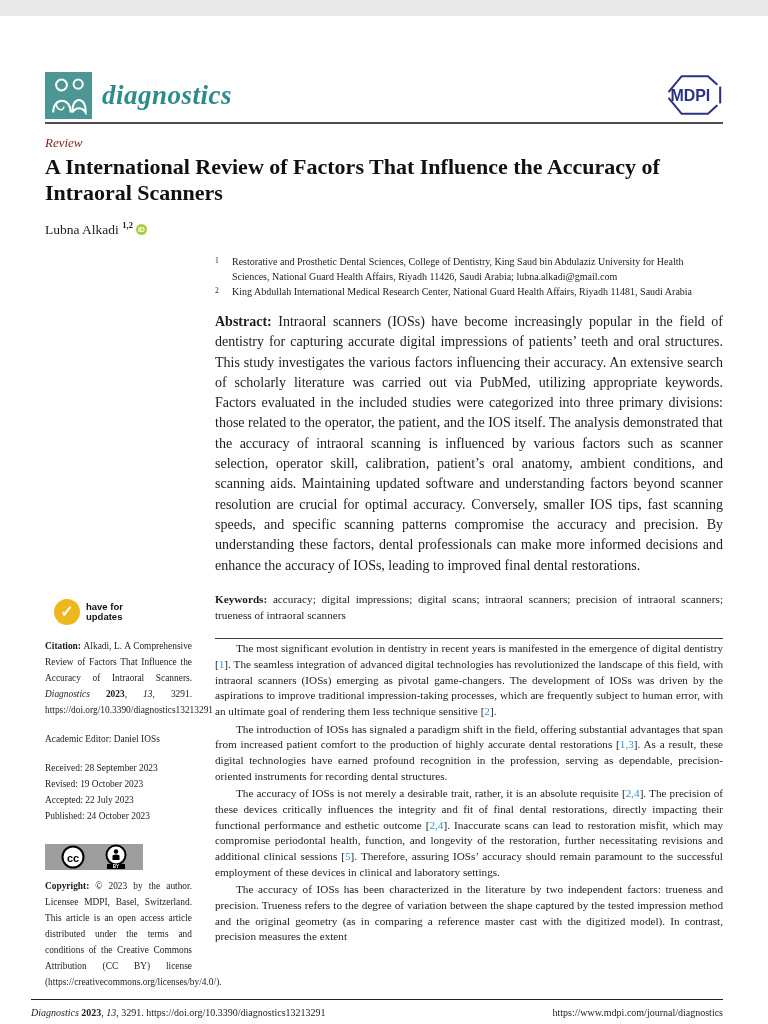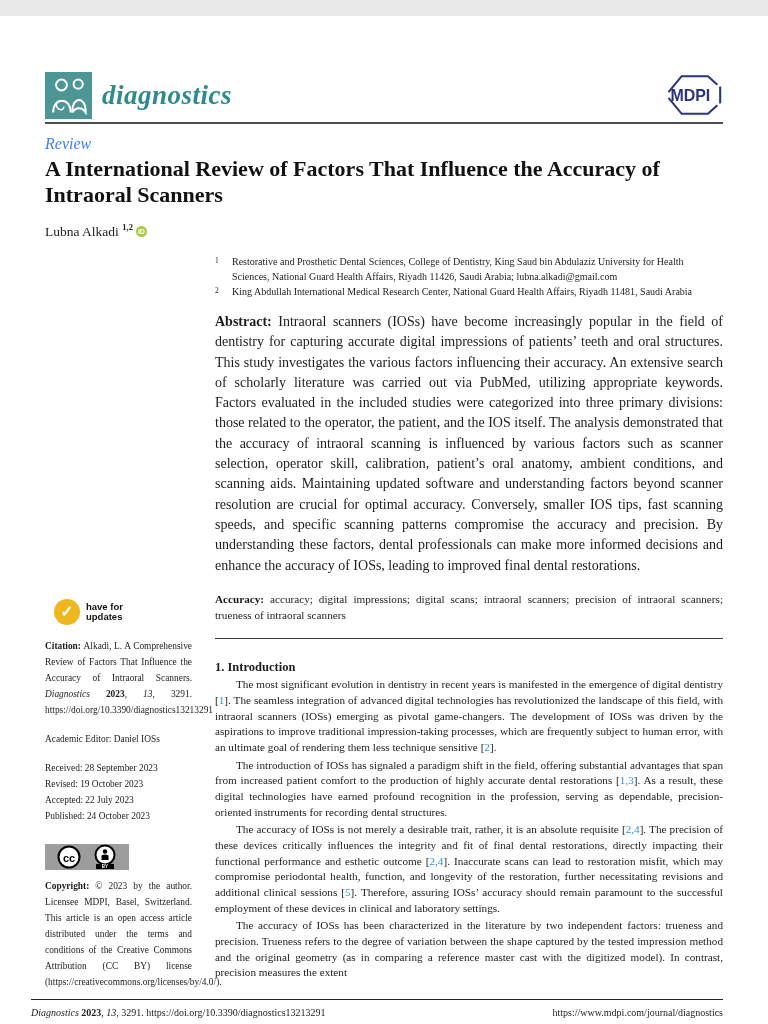--- a/index.html
+++ b/index.html
@@ -14,21 +14,21 @@
     display:flex; justify-content:space-between; align-items:center; }
   .brand { display:flex; align-items:center; gap:10px; }
   .logo-box { width:47px; height:47px; background:#4c9795; display:flex;
     align-items:center; justify-content:center; }
   .journal-name { font-style:italic; font-weight:bold; font-size:27px; color:#2f8a8b; letter-spacing:0.5px; }
   .mdpi-logo { width:62px; height:48px; }
   .header-rule { position:absolute; left:45px; right:45px; top:106px; border-top:2.5px solid #4d4d4d; }
 
   
   .article-head { position:absolute; left:45px; right:45px; top:119px; }
-  .review-label { font-style:italic; font-size:16px; color:#3b82f6; }
+  .review-label { font-style:italic; font-size:13px; color:#7f1d1d; }
   .title { font-size:22px; font-weight:bold; line-height:1.2; margin-top:3px; color:#111; max-width:640px; }
   .author-line { margin-top:13px; font-size:13.5px; }
   .author-name { font-weight:normal; }
   .author-sup { font-size:8.5px; vertical-align:super; font-weight:bold; }
   .orcid { display:inline-block; width:11px; height:11px; background:#a6ce39; border-radius:50%;
     color:#fff; font-size:7px; line-height:11px; text-align:center;
     font-family:"Liberation Sans",sans-serif; font-weight:bold; margin-left:3px; vertical-align:1px; }
 
   
   .columns { position:absolute; left:45px; right:45px; top:238px; display:flex; gap:23px; }
@@ -38,21 +38,21 @@
   
   .check-updates { display:flex; align-items:center; gap:6px; margin-left:9px; cursor:pointer; }
   .cu-circle { width:26px; height:26px; border-radius:50%; background:#efb71e; color:#fff;
     display:flex; align-items:center; justify-content:center; font-size:16px; font-weight:bold;
     font-family:"Liberation Sans",sans-serif; }
   .cu-text { font-family:"Liberation Sans",sans-serif; font-weight:bold; font-size:9.5px;
     line-height:1.1; color:#111; }
   .citation-block { margin-top:14px; text-align:justify; }
   .editor-line { margin-top:13px; }
   .dates-block { margin-top:13px; }
-  .cc-badge { margin-top:19px; width:84px; height:26px; background:#9d9d9d;
+  .cc-badge { margin-top:19px; width:98px; height:26px; background:#9d9d9d;
     display:flex; align-items:flex-start; justify-content:space-around; padding:0 6px; }
   .copyright-block { margin-top:9px; text-align:justify; }
 
   .seg-b { font-weight:bold; }
   .seg-i { font-style:italic; }
   .seg-cite { color:#2f97d0; }
 
   
   .affiliations { font-size:10px; line-height:1.5; }
   .affil-row { display:flex; }
@@ -158,25 +158,24 @@
           <span class="affil-text">Restorative and Prosthetic Dental Sciences, College of Dentistry, King Saud bin Abdulaziz University for Health Sciences, National Guard Health Affairs, Riyadh 11426, Saudi Arabia; lubna.alkadi@gmail.com</span>
         </div>
         <div class="affil-row">
           <span class="affil-sup">2</span>
           <span class="affil-text">King Abdullah International Medical Research Center, National Guard Health Affairs, Riyadh 11481, Saudi Arabia</span>
         </div>
       </div>
 
       <p class="abstract-block"><span class="seg-b">Abstract:</span><span> Intraoral scanners (IOSs) have become increasingly popular in the field of dentistry for capturing accurate digital impressions of patients’ teeth and oral structures. This study investigates the various factors influencing their accuracy. An extensive search of scholarly literature was carried out via PubMed, utilizing appropriate keywords. Factors evaluated in the included studies were categorized into three primary divisions: those related to the operator, the patient, and the IOS itself. The analysis demonstrated that the accuracy of intraoral scanning is influenced by various factors such as scanner selection, operator skill, calibration, patient’s oral anatomy, ambient conditions, and scanning aids. Maintaining updated software and understanding factors beyond scanner resolution are crucial for optimal accuracy. Conversely, smaller IOS tips, fast scanning speeds, and specific scanning patterns compromise the accuracy and precision. By understanding these factors, dental professionals can make more informed decisions and enhance the accuracy of IOSs, leading to improved final dental restorations.</span></p>
 
-      <p class="keywords-block"><span class="seg-b">Accuracy:</span><span> accuracy; digital impressions; digital scans; intraoral scanners; precision of intraoral scanners; trueness of intraoral scanners</span></p>
+      <p class="keywords-block"><span class="seg-b">Keywords:</span><span> accuracy; digital impressions; digital scans; intraoral scanners; precision of intraoral scanners; trueness of intraoral scanners</span></p>
 
       <div class="kw-rule"></div>
 
-      <h2 class="section-heading">1. Introduction</h2>
 
       <p class="body-par"><span>The most significant evolution in dentistry in recent years is manifested in the emergence of digital dentistry [</span><span class="seg-cite">1</span><span>]. The seamless integration of advanced digital technologies has revolutionized the landscape of this field, with intraoral scanners (IOSs) emerging as pivotal game-changers. The development of IOSs was driven by the aspirations to improve traditional impression-taking processes, which are frequently subject to human error, with an ultimate goal of rendering them less technique sensitive [</span><span class="seg-cite">2</span><span>].</span></p>
       <p class="body-par"><span>The introduction of IOSs has signaled a paradigm shift in the field, offering substantial advantages that span from increased patient comfort to the production of highly accurate dental restorations [</span><span class="seg-cite">1,3</span><span>]. As a result, these digital technologies have earned profound recognition in the profession, serving as dependable, precision-oriented instruments for recording dental structures.</span></p>
       <p class="body-par"><span>The accuracy of IOSs is not merely a desirable trait, rather, it is an absolute requisite [</span><span class="seg-cite">2,4</span><span>]. The precision of these devices critically influences the integrity and fit of final dental restorations, directly impacting their functional performance and esthetic outcome [</span><span class="seg-cite">2,4</span><span>]. Inaccurate scans can lead to restoration misfit, which may compromise periodontal health, function, and longevity of the restoration, further necessitating revisions and additional clinical sessions [</span><span class="seg-cite">5</span><span>]. Therefore, assuring IOSs’ accuracy should remain paramount to the successful employment of these devices in clinical and laboratory settings.</span></p>
       <p class="body-par"><span>The accuracy of IOSs has been characterized in the literature by two independent factors: trueness and precision. Trueness refers to the degree of variation between the shape captured by the tested impression method and the original geometry (as in comparing a reference master cast with the digitized model). In contrast, precision measures the extent</span></p>
     </main>
   </div>
 
   <div class="footer">
     <div class="footer-rule"></div>

